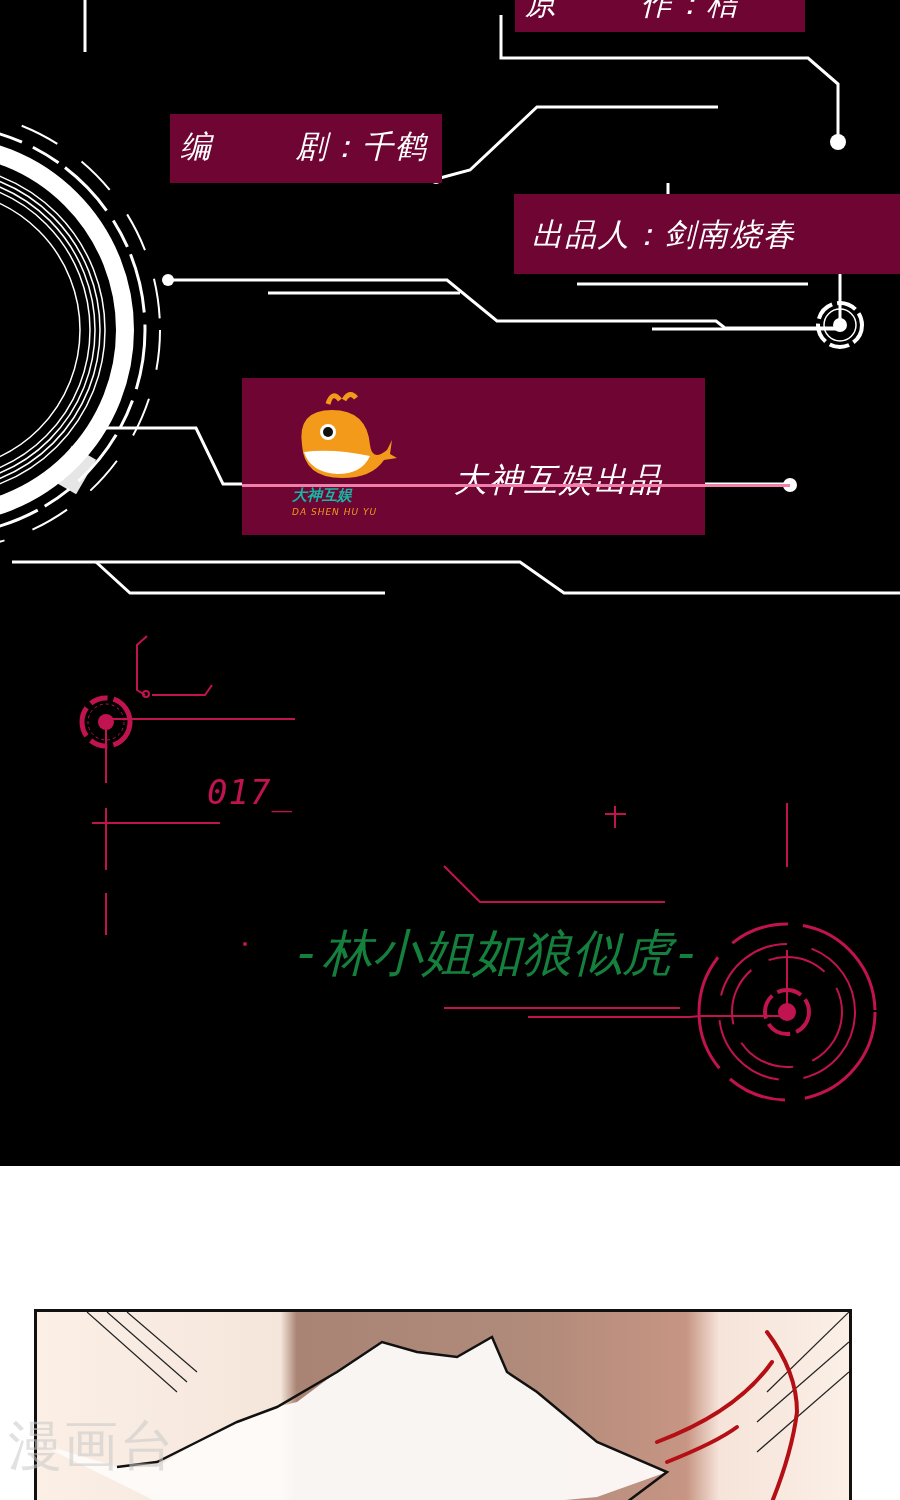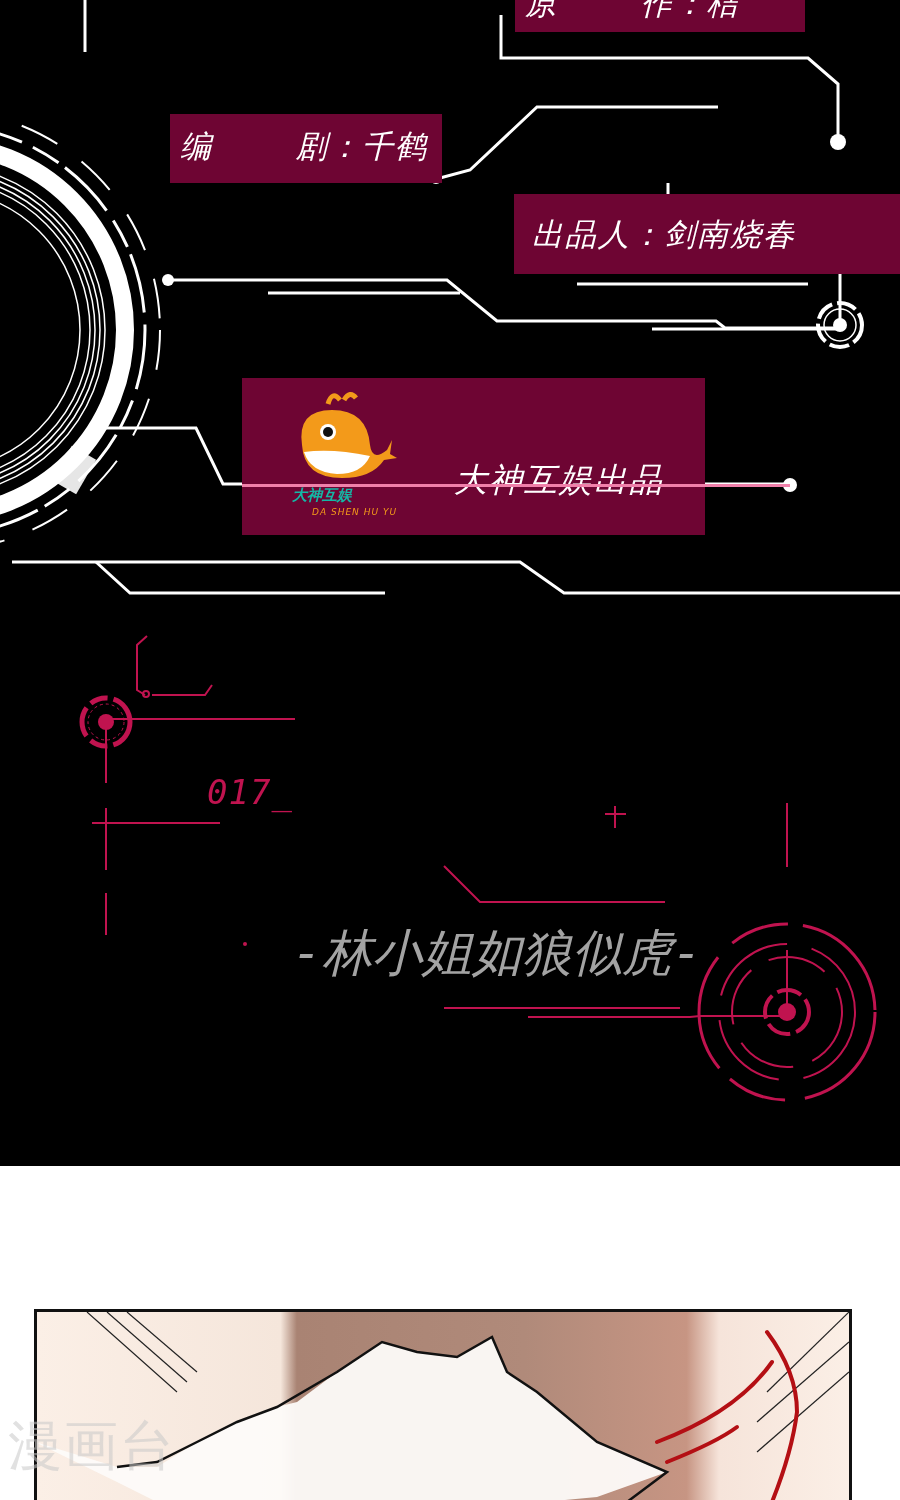--- a/index.html
+++ b/index.html
@@ -70,21 +70,21 @@
 
   <div class="bar" style="left:242px;top:378px;width:463px;height:157px;">
     <svg style="position:absolute;left:50px;top:12px;" width="110" height="90">
       <path d="M48 10 q-8 -10 -12 4 M52 10 q6 -10 12 -2" stroke="#f39a1a" stroke-width="5" fill="none"></path>
       <path d="M10 55 Q5 20 40 20 Q75 20 78 55 Q80 72 95 60 L100 50 L98 64 L105 68 L92 70 Q80 88 50 88 Q12 88 10 55Z" fill="#f39a1a"></path>
       <path d="M12 62 Q40 58 78 66 Q70 84 45 84 Q18 82 12 62Z" fill="#fff"></path>
       <circle cx="36" cy="42" r="8" fill="#fff"></circle>
       <circle cx="36" cy="42" r="5" fill="#111"></circle>
     </svg>
     <span style="left:50px;top:108px;font-size:15px;font-weight:bold;color:#14b8a6;font-family:'DejaVu Sans',sans-serif;">大神互娱</span>
-    <span style="left:50px;top:129px;font-size:9px;color:#f39a1a;letter-spacing:1px;font-family:'DejaVu Sans',sans-serif;margin-left:20px;">DA SHEN HU YU</span>
+    <span style="left:50px;top:129px;font-size:9px;color:#f39a1a;letter-spacing:1px;font-family:'DejaVu Sans',sans-serif;">DA SHEN HU YU</span>
     <span class="credits-text" style="left:212px;top:52px;font-size:33px;margin-top:28px;">大神互娱出品</span>
   </div>
   <div style="position:absolute;left:242px;top:484px;width:548px;height:3px;background:#f080aa;"></div>
 
   <svg class="layer" width="900" height="1166">
     <g stroke="#c0134f" fill="none" stroke-width="2">
       <polyline points="147,636 137,645 137,690 145,695"></polyline>
       <polyline points="152,695 205,695 212,685"></polyline>
       <line x1="108" y1="719" x2="295" y2="719"></line>
       <line x1="106" y1="724" x2="106" y2="783"></line>
@@ -105,21 +105,21 @@
       <circle cx="787" cy="1012" r="22" stroke-width="4" stroke-dasharray="25 6"></circle>
       <line x1="615" y1="806" x2="615" y2="828"></line>
       <line x1="605" y1="814" x2="626" y2="814"></line>
     </g>
     <circle cx="106" cy="722" r="8" fill="#c0134f"></circle>
     <circle cx="787" cy="1012" r="9" fill="#c0134f"></circle>
     <circle cx="245" cy="944" r="2" fill="#c0134f"></circle>
   </svg>
 
   <div style="position:absolute;left:207px;top:772px;font-family:'DejaVu Sans Mono',monospace;font-size:34px;color:#c0134f;letter-spacing:1px;text-align:center;">017_</div>
-  <div style="position:absolute;left:292px;top:920px;font-family:'DejaVu Sans Mono',monospace;font-size:50px;color:#a3a3a3;white-space:nowrap;">-林小姐如狼似虎-</div>
+  <div style="position:absolute;left:292px;top:920px;font-family:'DejaVu Sans Mono',monospace;font-size:50px;color:#15803d;white-space:nowrap;">-林小姐如狼似虎-</div>
 </div>
 
 <div class="panel">
   <svg width="812" height="200" style="position:absolute;left:0;top:0;">
     <path d="M-2 130 L80 170 L120 190 L400 200 L560 185 L630 160 L560 130 L500 80 L470 60 L455 25 L420 45 L380 40 L345 30 L300 60 L260 90 L240 95 L200 110 L160 130 L120 155 L80 155 Z" fill="#fdfbf9" opacity="0.95"></path>
     <path d="M80 155 L120 150 L160 130 L200 110 L240 95 L300 60 L345 30 L380 40 L420 45 L455 25 L470 60 L500 80 L560 130 L630 160 L590 190" stroke="#111" stroke-width="2.5" fill="none"></path>
     <g stroke="#222" stroke-width="1.2">
       <line x1="50" y1="0" x2="140" y2="80"></line>
         <line x1="70" y1="0" x2="150" y2="70"></line>
         <line x1="90" y1="0" x2="160" y2="60"></line>

